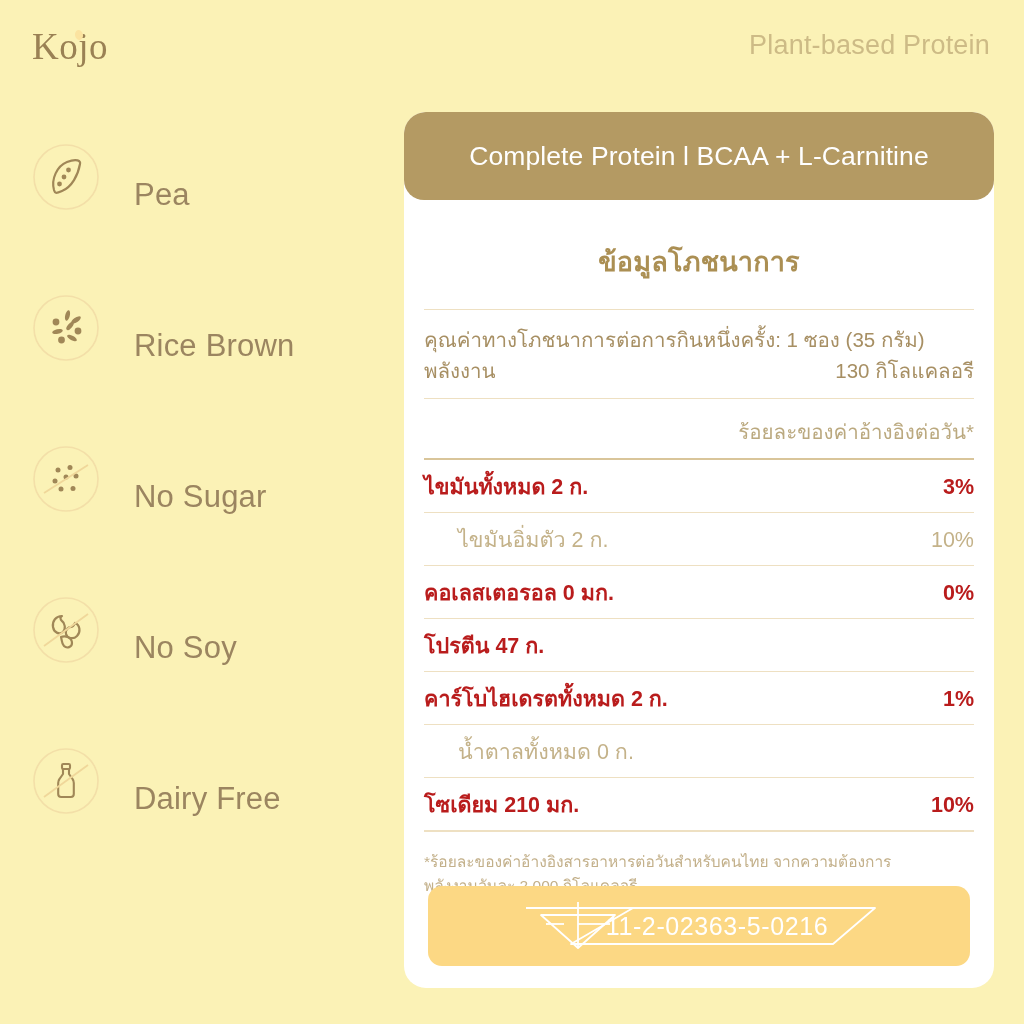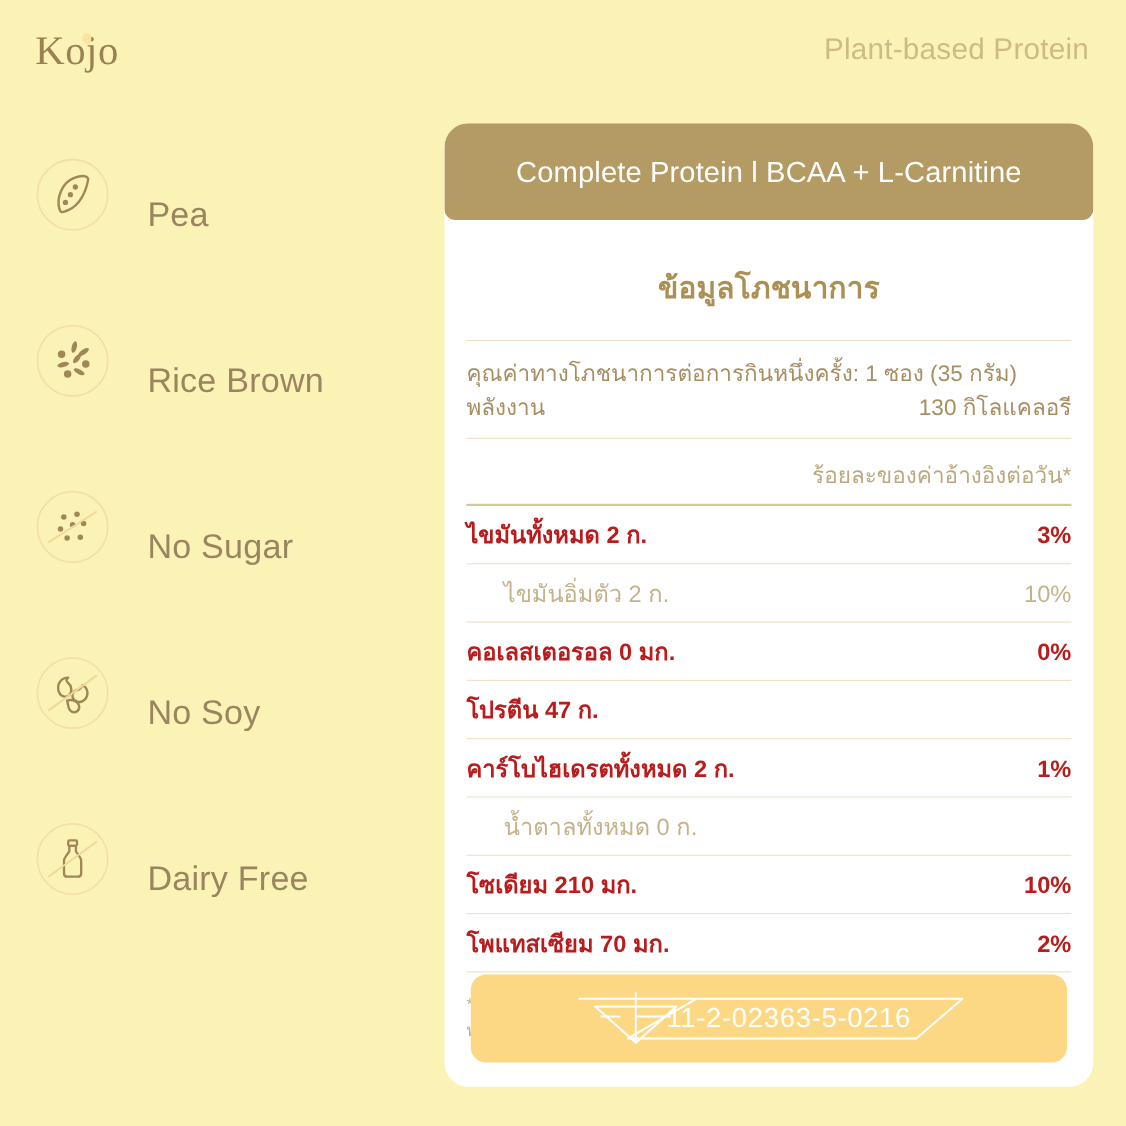--- a/index.html
+++ b/index.html
@@ -93,21 +93,21 @@
     width: 590px;
     height: 876px;
     background: #ffffff;
     border-radius: 22px;
     box-sizing: border-box;
     overflow: hidden;
   }
   .card-banner {
     height: 88px;
     background: #b49a63;
-    border-radius: 10px;
+    border-radius: 20px;
     display: flex;
     align-items: center;
     justify-content: center;
     box-sizing: border-box;
     padding: 0 14px;
     text-align: right;
   }
   .card-banner-text {
     color: #ffffff;
     font-size: 26.5px;
@@ -376,24 +376,20 @@
       <span class="nutri-dv"></span>
     </div>
 
     <div class="rule"></div>
     <div class="nutri-row main">
       <span class="nutri-name">โซเดียม 210 มก.</span>
       <span class="nutri-dv">10%</span>
     </div>
 
     <div class="rule"></div>
-    <div class="nutri-row main">
-      <span class="nutri-name">โพแทสเซียม 70 มก.</span>
-      <span class="nutri-dv">2%</span>
-    </div>
     <div class="rule"></div>
 
     <div class="footnote">
       <div>*ร้อยละของค่าอ้างอิงสารอาหารต่อวันสำหรับคนไทย จากความต้องการ</div>
       <div>พลังงานวันละ 2,000 กิโลแคลอรี</div>
     </div>
 
   </div>
 
   <div class="fda-badge">

